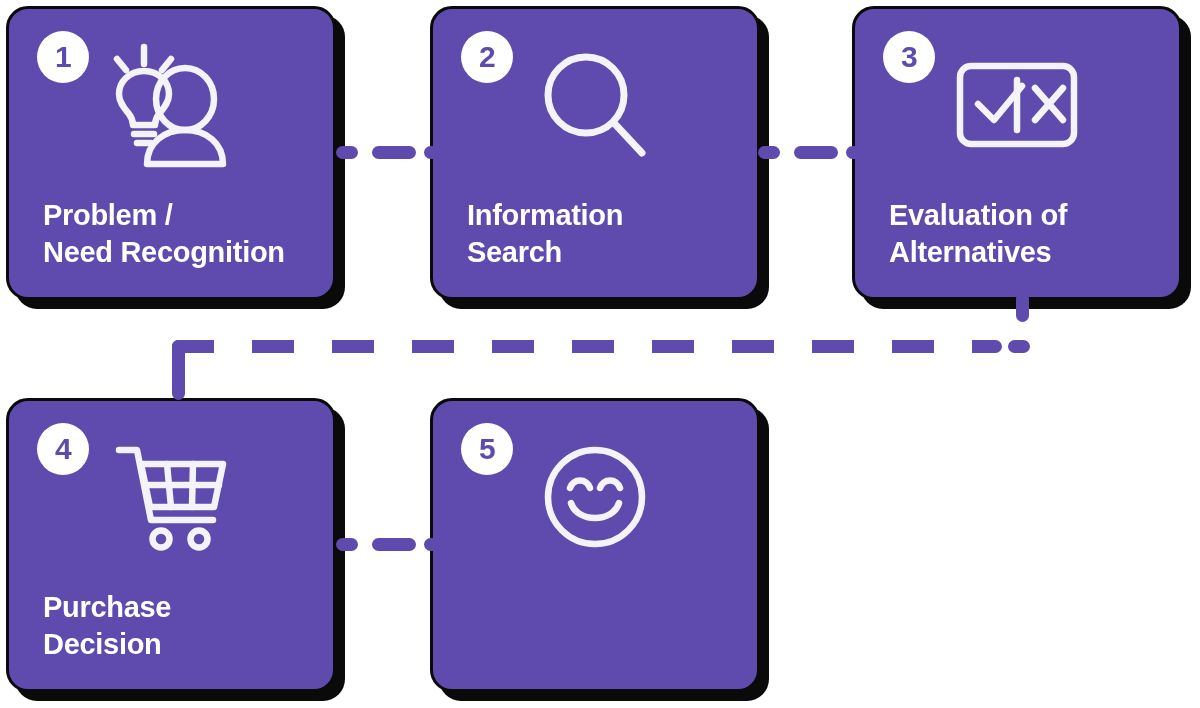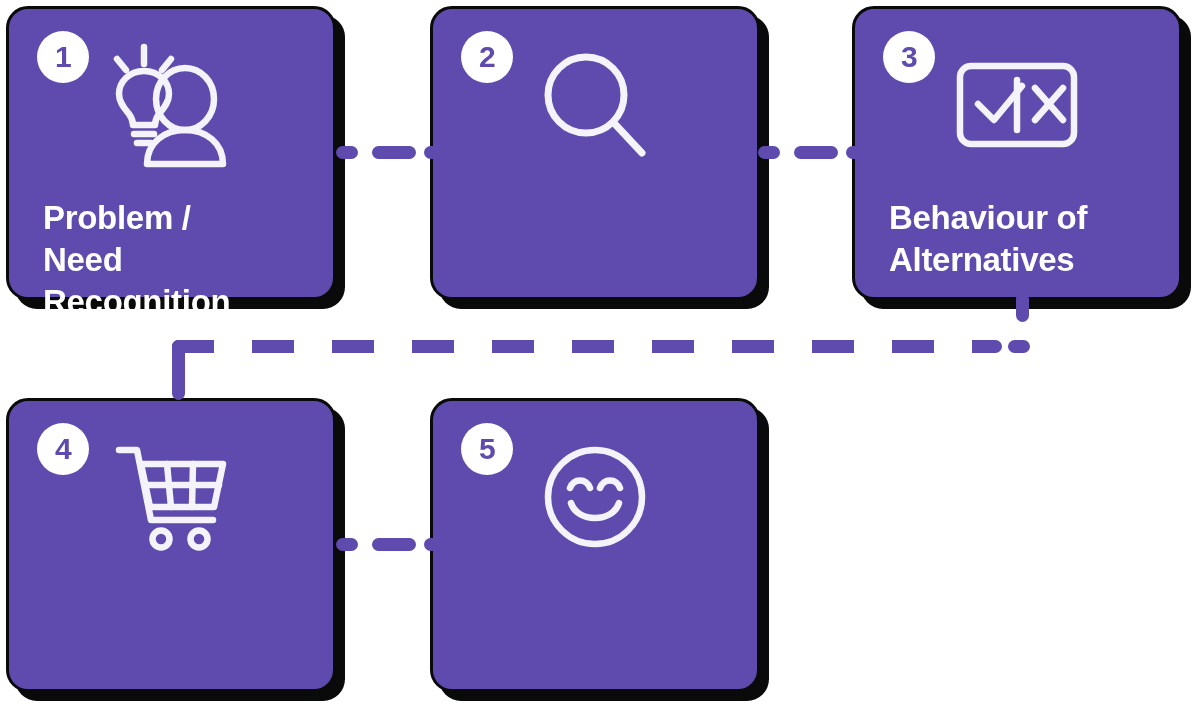--- a/index.html
+++ b/index.html
@@ -71,21 +71,21 @@
   }
   .icon-slot svg { display: block; overflow: visible; }
 
   
   .card-label {
     position: absolute;
     left: 34px;
     right: 20px;
     top: 188px;
     color: #ffffff;
-    font-size: 33px;
+    font-size: 29px;
     font-weight: bold;
     line-height: 1.28;
     letter-spacing: -0.3px;
     white-space: pre-line;
   }
 
   
   .conn {
     position: absolute;
     background: transparent;
@@ -172,36 +172,38 @@
   <div class="card card-2">
     <div class="badge">
       <span>2</span>
     </div>
     <div class="icon-slot">
       <svg width="108" height="110" viewBox="0 0 108 110" fill="none" stroke="#F5F3FA" stroke-width="7" stroke-linecap="round" stroke-linejoin="round">
         <circle cx="45" cy="45" r="38"></circle>
         <line x1="73" y1="73" x2="101" y2="103"></line>
       </svg>
     </div>
+    <div class="card-label">Information
+Search</div>
   </div>
 
   <div class="card card-3">
     <div class="badge">
       <span>3</span>
     </div>
     <div class="icon-slot">
       <svg width="122" height="86" viewBox="0 0 122 86" fill="none" stroke="#F5F3FA" stroke-width="6.5" stroke-linecap="round" stroke-linejoin="round">
         <rect x="4" y="4" width="114" height="78" rx="11"></rect>
         <polyline points="22,42 38,58 66,24"></polyline>
         <line x1="61" y1="18" x2="61" y2="68"></line>
         <line x1="79" y1="26" x2="107" y2="58"></line>
         <line x1="107" y1="26" x2="79" y2="58"></line>
       </svg>
     </div>
-    <div class="card-label">Behaviour of
+    <div class="card-label">Evaluation of
 Alternatives</div>
   </div>
 
   <div class="card card-4">
     <div class="badge">
       <span>4</span>
     </div>
     <div class="icon-slot">
       <svg width="112" height="106" viewBox="0 0 112 106" fill="none" stroke="#F5F3FA" stroke-width="6.5" stroke-linecap="round" stroke-linejoin="round">
 
@@ -210,20 +212,22 @@
         <path d="M26 20 L108 20 L99 63 L35 63 Z"></path>
 
         <line x1="31" y1="41" x2="104" y2="41"></line>
         <line x1="52" y1="20" x2="56" y2="63"></line>
         <line x1="78" y1="20" x2="77" y2="63"></line>
 
         <circle cx="46" cy="95" r="8.5"></circle>
         <circle cx="84" cy="95" r="8.5"></circle>
       </svg>
     </div>
+    <div class="card-label">Purchase
+Decision</div>
   </div>
 
   <div class="card card-5">
     <div class="badge">
       <span>5</span>
     </div>
     <div class="icon-slot">
       <svg width="104" height="104" viewBox="0 0 104 104" fill="none" stroke="#F5F3FA" stroke-width="6.5" stroke-linecap="round" stroke-linejoin="round">
         <circle cx="52" cy="52" r="47"></circle>
         <path d="M27 43 C31 33 43 33 47 43"></path>

